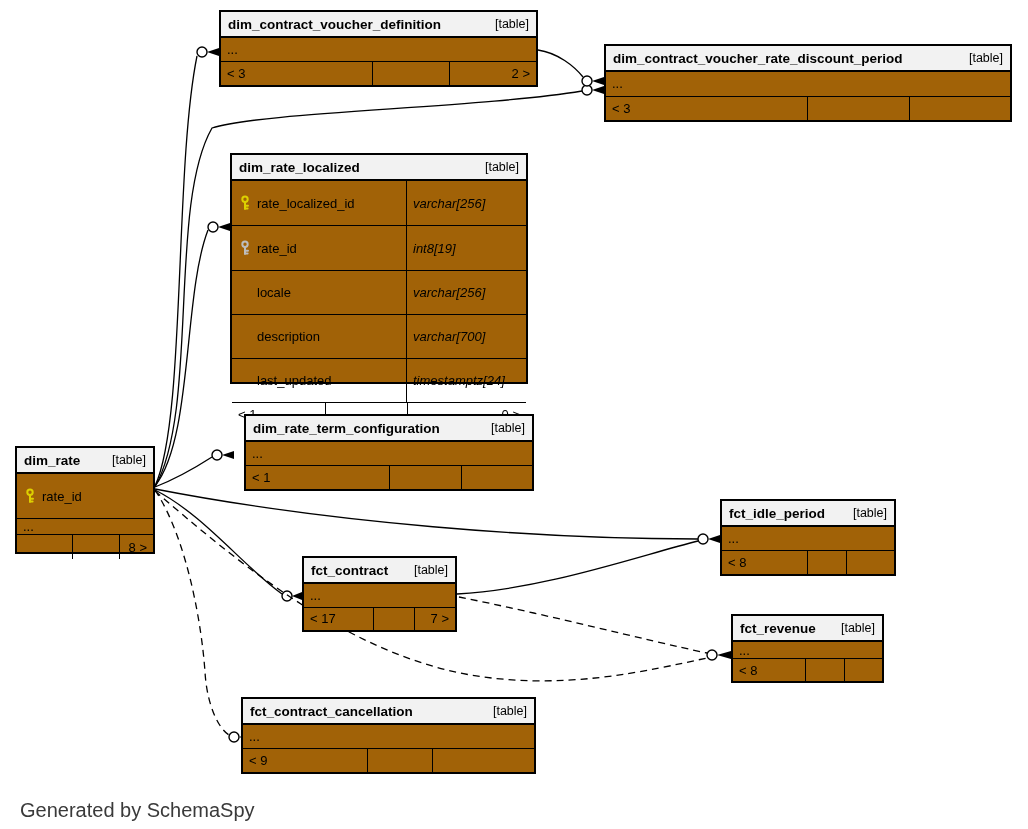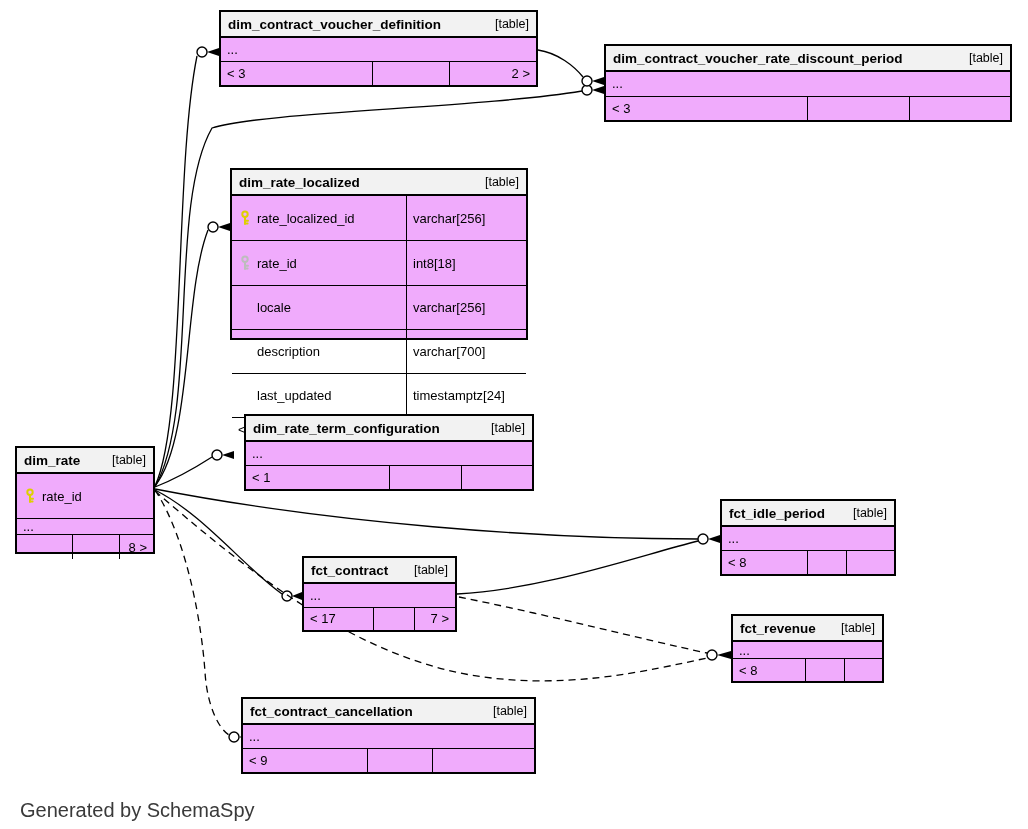--- a/index.html
+++ b/index.html
@@ -5,31 +5,31 @@
   * { margin:0; padding:0; }
   html,body { background:#ffffff; }
   body { width:1028px; height:829px; font-family:"Liberation Sans","DejaVu Sans",sans-serif; color:#000; }
   #canvas { position:relative; width:1028px; height:829px; overflow:hidden; background:#fff; }
   svg.edges { position:absolute; left:0; top:0; }
   .edge path { fill:none; stroke:#000; stroke-width:1.3; }
   .edge.dashed path { stroke-dasharray:7,5; }
   .edge circle { fill:#fff; stroke:#000; stroke-width:1.4; }
   .edge polygon { fill:#000; }
 
-  .tbl { position:absolute; box-sizing:border-box; border:2px solid #000; background:#f0abfc;
+  .tbl { position:absolute; box-sizing:border-box; border:2px solid #000; background:#a16207;
          display:flex; flex-direction:column; font-size:13px; }
   .tbl-h { box-sizing:border-box; background:#f2f2f2; border-bottom:2px solid #000;
            display:flex; justify-content:space-between; align-items:center; gap:10px;
            padding:0 7px; flex:0 0 26px; }
   .tname { font-weight:700; font-size:13.5px; white-space:nowrap; }
   .tag { font-weight:400; font-size:12.5px; white-space:nowrap; }
   .dots { flex:1; display:flex; align-items:center; padding:0 6px; border-bottom:1.5px solid #000; }
   .crow { box-sizing:border-box; flex:0 0 29px; display:flex; align-items:stretch; border-bottom:1.5px solid #000; }
   .ncell { display:flex; align-items:center; gap:5px; padding:14px 6px; box-sizing:border-box; }
-  .tcell { display:flex; align-items:center; padding:8px 6px; border-left:1.5px solid #000; flex:1; box-sizing:border-box; }
+  .tcell { display:flex; align-items:center; padding:8px 6px; border-left:1.5px solid #000; flex:1; box-sizing:border-box;font-style:italic; }
   .keyslot { width:14px; display:inline-flex; justify-content:center; flex:0 0 14px; }
   .tfoot { display:flex; flex:1; align-items:stretch; min-height:22px; }
   .fcell { box-sizing:border-box; display:flex; align-items:center; padding:0 6px; white-space:nowrap; }
   .fcell + .fcell { border-left:1.5px solid #000; }
   .fcell.r { justify-content:flex-end; }
   .fcell.grow { flex:1; }
   .gen { position:absolute; left:20px; top:799px; font-size:20px; color:#3a3a3a; }
 </style>
 </head>
 <body>
@@ -109,21 +109,21 @@
       <span class="tag">[table]</span>
     </div>
     <div class="dots">...</div>
     <div class="tfoot">
       <div class="fcell" style="width:201px">&lt; 3</div>
       <div class="fcell" style="width:102px"></div>
       <div class="fcell grow r"></div>
     </div>
   </div>
 
-  <div class="tbl" style="left:230px;top:168px;width:298px;height:172px">
+  <div class="tbl" style="left:230px;top:153px;width:298px;height:231px">
     <div class="tbl-h">
       <span class="tname">dim_rate_localized</span>
       <span class="tag">[table]</span>
     </div>
     <div class="crow">
       <div class="ncell" style="width:174px">
         <span class="keyslot">
           <svg width="12" height="16" viewBox="0 0 12 16">
               <g fill="none" stroke-width="2" stroke-linecap="round" stroke="#ddd000">
                 <circle cx="6" cy="4.2" r="2.7"></circle>
@@ -140,21 +140,21 @@
         <span class="keyslot">
           <svg width="12" height="16" viewBox="0 0 12 16">
               <g fill="none" stroke-width="2" stroke-linecap="round" stroke="#bdbdbd">
                 <circle cx="6" cy="4.2" r="2.7"></circle>
                 <path d="M6 7 L6 14 M6 10.8 L9 10.8 M6 13.6 L8.6 13.6"></path>
               </g>
             </svg>
         </span>
         <span>rate_id</span>
       </div>
-      <div class="tcell">int8[18]</div>
+      <div class="tcell">int8[19]</div>
     </div>
     <div class="crow">
       <div class="ncell" style="width:174px">
         <span class="keyslot"></span>
         <span>locale</span>
       </div>
       <div class="tcell">varchar[256]</div>
     </div>
     <div class="crow">
       <div class="ncell" style="width:174px">

